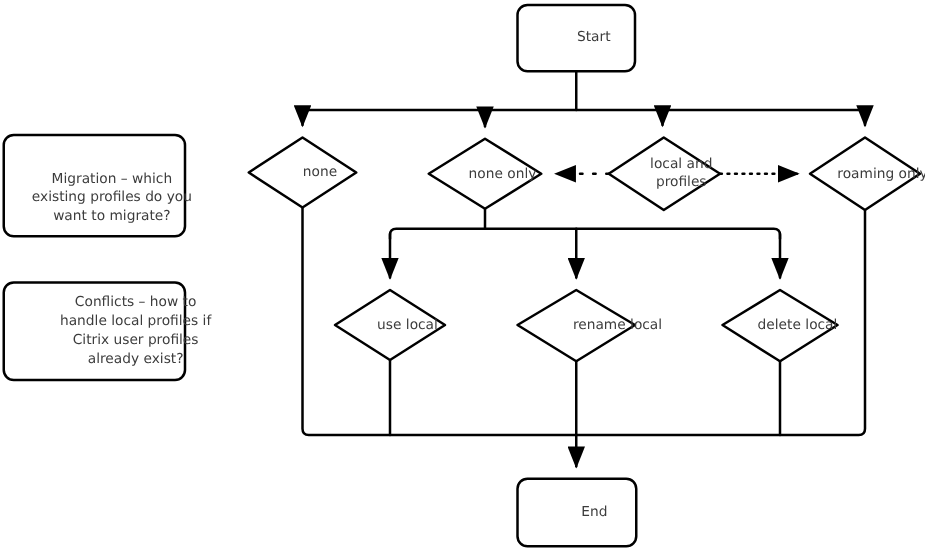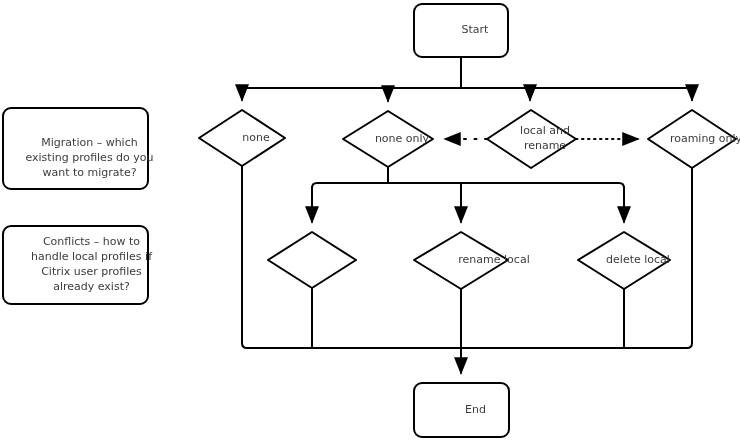--- a/index.html
+++ b/index.html
@@ -74,29 +74,30 @@
       <polygon points="461,232 508,260 461,289 414,260"></polygon>
       <polygon points="624,232 670,260 624,289 578,260"></polygon>
       <rect x="414" y="383" width="95" height="54" rx="8"></rect>
     </g>
   </svg>
 
   <div class="label" style="left:414px; top:4px; width:94px; height:53px;">Start</div>
 
   <div class="label note" style="left:3px; top:108px; width:145px; height:101px;">Migration – which existing profiles do you want to migrate?</div>
 
-  <div class="label note" style="left:3px; top:226px; width:145px; height:78px;padding-left:12px;">Conflicts – how to handle local profiles if Citrix user profiles already exist?</div>
+  <div class="label note" style="left:20px; top:226px; width:145px; height:78px;padding-left:12px;">Conflicts – how to handle local profiles if Citrix user profiles already exist?</div>
 
   <div class="label" style="left:199px; top:110px; width:86px; height:56px;">none</div>
 
   <div class="label" style="left:343px; top:111px; width:90px; height:56px;">none only</div>
 
-  <div class="label" style="left:496px; top:110px; width:70px; height:58px;">local and rename</div>
+  <div class="label" style="left:496px; top:110px; width:70px; height:58px;">local and profiles</div>
 
   <div class="label" style="left:648px; top:110px; width:88px; height:58px;">roaming only</div>
 
+  <div class="label" style="left:268px; top:232px; width:88px; height:56px;">use local</div>
 
   <div class="label" style="left:433px; top:232px; width:94px; height:57px;">rename local</div>
 
   <div class="label" style="left:578px; top:232px; width:92px; height:57px;text-align:center;">delete local</div>
 
   <div class="label" style="left:414px; top:383px; width:95px; height:54px;text-align:center;">End</div>
 </div>
 
 </body></html>

